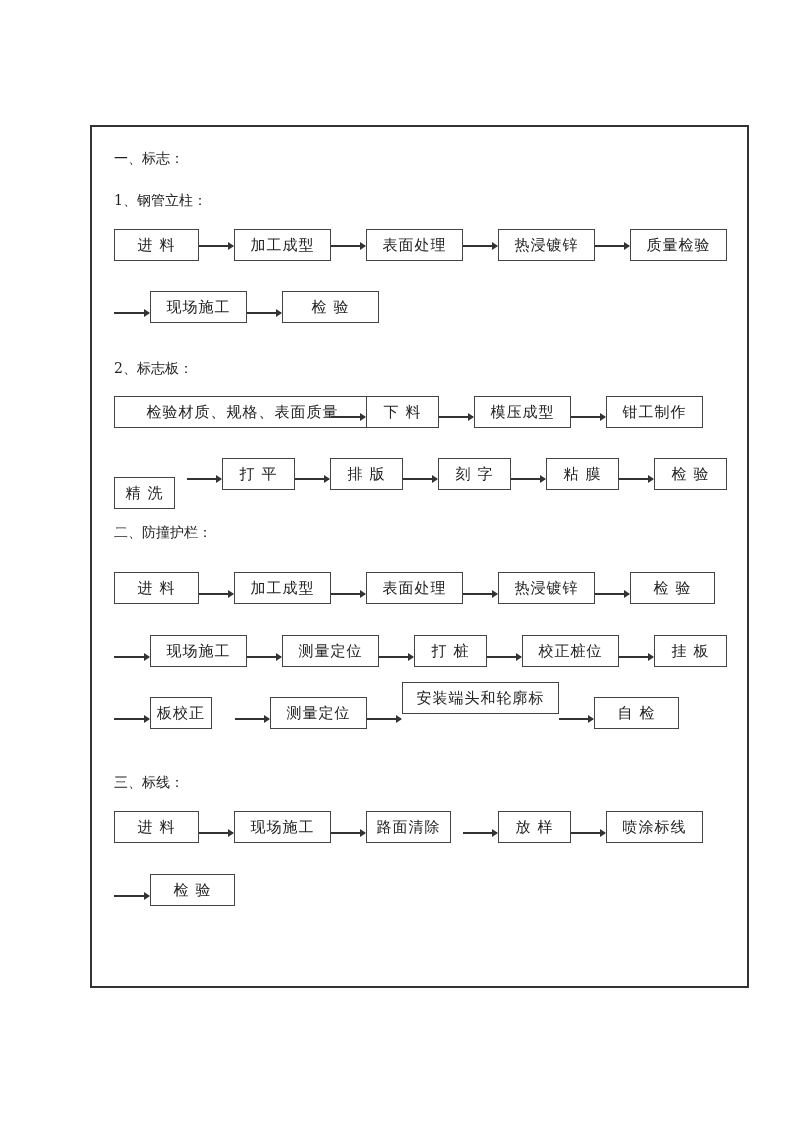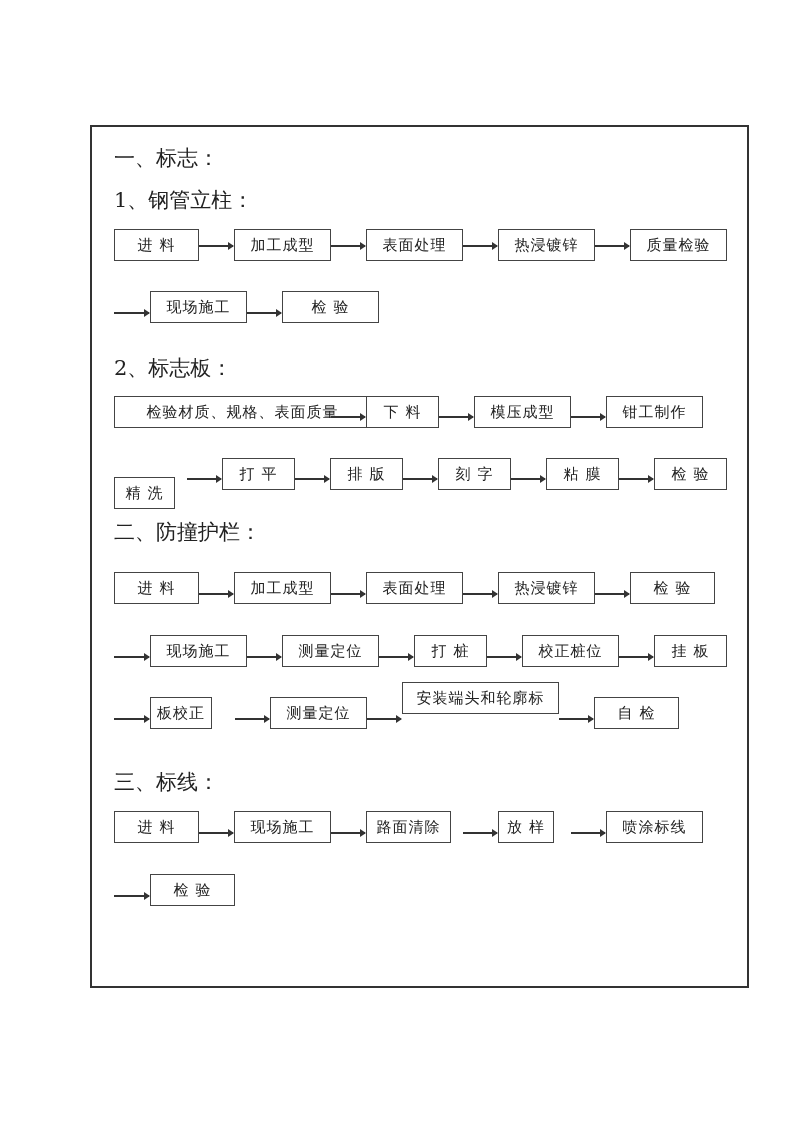--- a/index.html
+++ b/index.html
@@ -1,20 +1,20 @@
 <!DOCTYPE html>
 <html><head>
 <meta charset="utf-8">
 <style>
   html, body { margin:0; padding:0; background:#fff; }
   body { width:793px; height:1122px; position:relative; overflow:hidden;
          font-family: "DejaVu Serif", "Liberation Serif", serif; color:#222; }
   .frame { position:absolute; left:90px; top:125px; width:659px; height:863px;
            border:2px solid #333; box-sizing:border-box; }
-  .heading { position:absolute; left:114px; font-size:21px; line-height:20px; white-space:nowrap; color:#222; }
+  .heading { position:absolute; left:114px; font-size:14px; line-height:20px; white-space:nowrap; color:#222; }
   .box { position:absolute; height:32px; border:1.5px solid #444; box-sizing:border-box;
          display:flex; align-items:center; justify-content:center; font-size:15px;
          white-space:nowrap; background:#fff; letter-spacing:1px; }
   .arrow { position:absolute; height:2px; background:#333; }
   .arrow::after { content:""; position:absolute; right:-1px; top:-3px;
                   border-left:6px solid #333; border-top:4px solid transparent; border-bottom:4px solid transparent; }
 </style>
 </head>
 <body>
 
@@ -90,18 +90,18 @@
 <div class="arrow" style="left:559px;top:718px;width:34px"></div>
 <div class="box" style="left:594px;top:697px;width:85px">自 检</div>
 
 <div class="heading" style="top:772px">三、标线：</div>
 <div class="box" style="left:114px;top:811px;width:85px">进 料</div>
 <div class="arrow" style="left:199px;top:832px;width:34px"></div>
 <div class="box" style="left:234px;top:811px;width:97px">现场施工</div>
 <div class="arrow" style="left:331px;top:832px;width:34px"></div>
 <div class="box" style="left:366px;top:811px;width:85px">路面清除</div>
 <div class="arrow" style="left:463px;top:832px;width:34px"></div>
-<div class="box" style="left:498px;top:811px;width:56px">放 样</div>
+<div class="box" style="left:498px;top:811px;width:73px">放 样</div>
 <div class="arrow" style="left:571px;top:832px;width:34px"></div>
 <div class="box" style="left:606px;top:811px;width:97px">喷涂标线</div>
 
 <div class="arrow" style="left:114px;top:895px;width:35px"></div>
 <div class="box" style="left:150px;top:874px;width:85px">检 验</div>
 
 </body></html>

